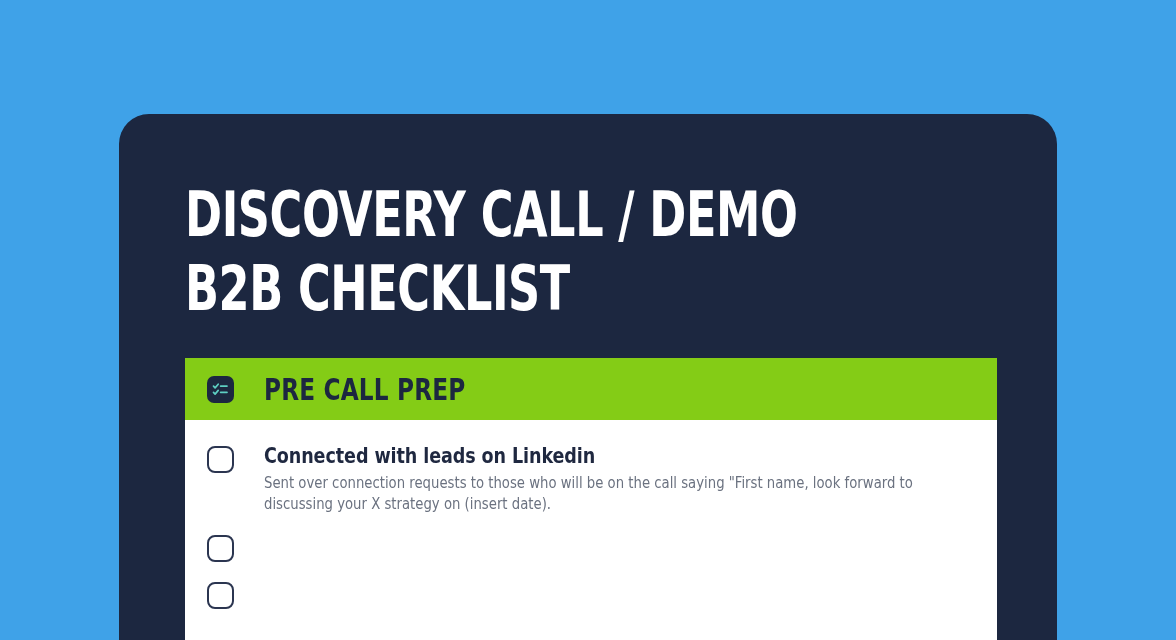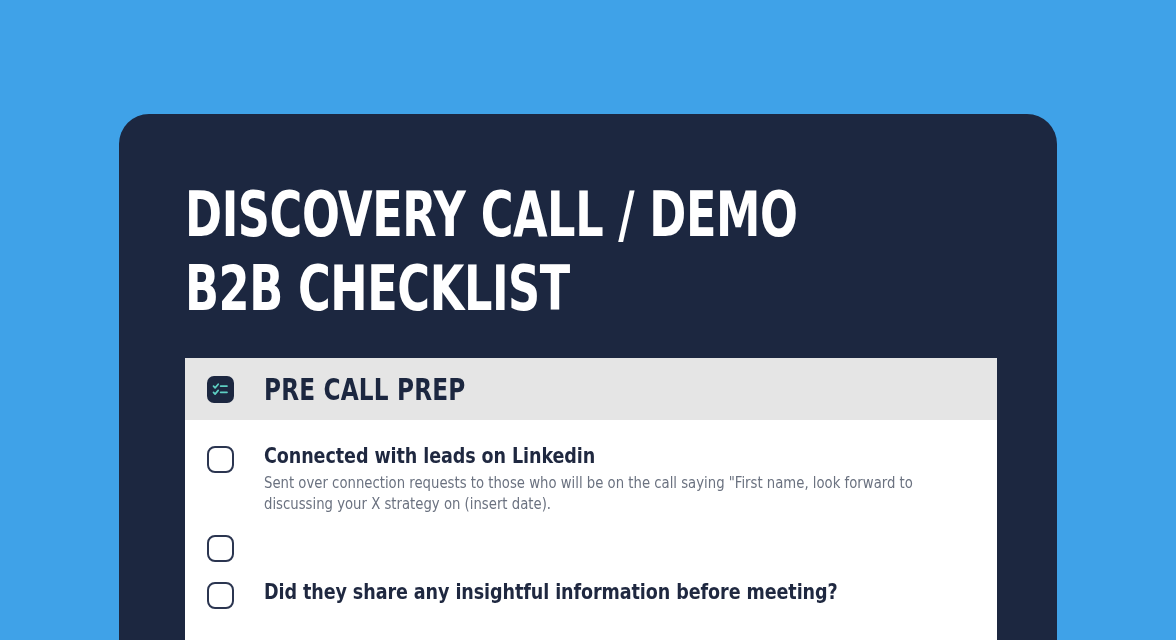--- a/index.html
+++ b/index.html
@@ -62,21 +62,21 @@
     top: 244px;
     width: 812px;
     background: #ffffff;
     overflow: hidden;
   }
 
   
   .section-header {
     display: flex;
     align-items: center;
-    background: #e5e5e5;
+    background: #84cc16;
     height: 62px;
     padding: 0 0 0 22px;
     box-sizing: border-box;
   }
   .section-icon {
     width: 27px;
     height: 27px;
     border-radius: 7px;
     background: #1c2740;
     display: flex;
@@ -177,22 +177,18 @@
             <p class="item-desc">Sent over connection requests to those who will be on the call saying "First name, look forward to discussing your X strategy on (insert date).</p>
           </div>
         </div>
 
         <div class="item">
           <span class="checkbox"></span>
         </div>
 
         <div class="item">
           <span class="checkbox"></span>
-          <div class="item-body">
-            <p class="item-title">Did they share any insightful information before meeting?</p>
-
-          </div>
         </div>
 
       </div>
     </div>
   </div>
 </div>
 
 </body></html>

